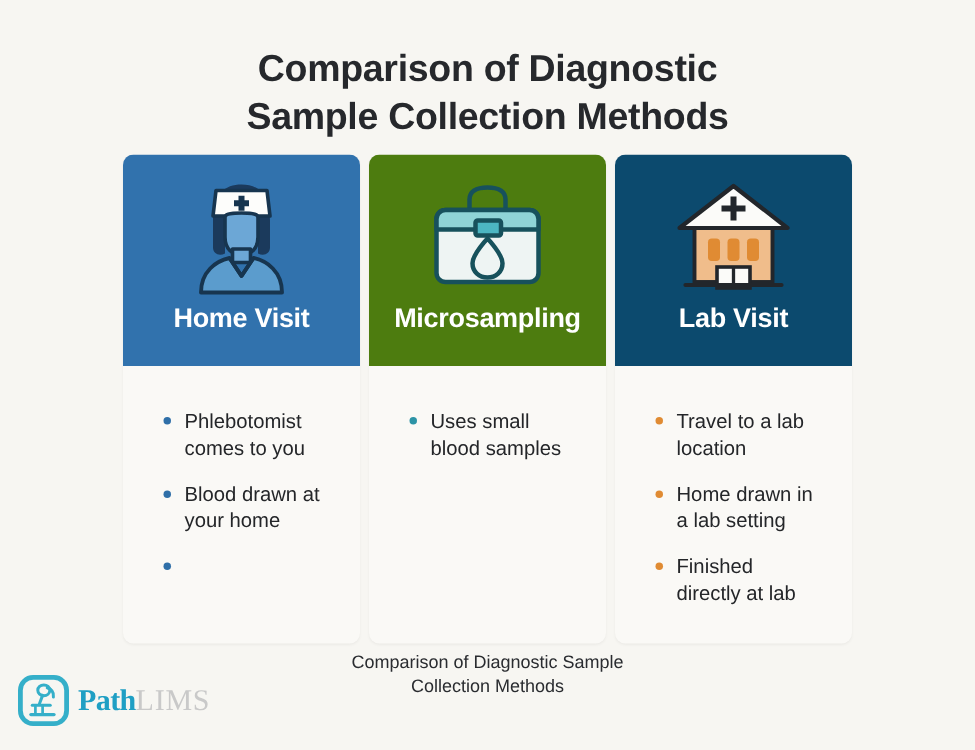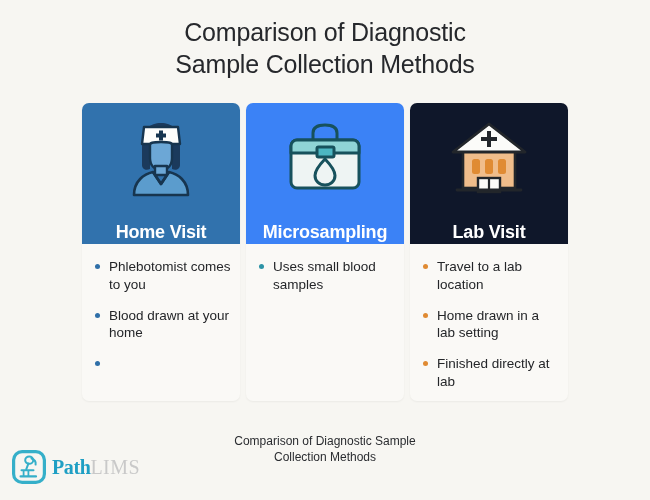--- a/index.html
+++ b/index.html
@@ -12,23 +12,23 @@
     background: #f7f6f2;
     font-family: "Liberation Sans", sans-serif;
     overflow: hidden;
     position: relative;
   }
 
   
   .title {
     width: 100%;
     text-align: center;
-    padding-top: 16px;
+    padding-top: 30px;
     font-size: 25px;
-    font-weight: normal;
+    font-weight: bold;
     color: #26282c;
     line-height: 1.28;
     letter-spacing: -0.2px;
   }
   .title .line { display: block; }
 
   
   .cards {
     position: absolute;
     left: 82px;
@@ -47,21 +47,20 @@
     box-shadow: 0 1px 2px rgba(0,0,0,0.05);
   }
   .card-header {
     height: 141px;
     display: flex;
     flex-direction: column;
     align-items: center;
     justify-content: flex-start;
     padding-top: 10px;
     box-sizing: border-box;
-    gap: 20px;
   }
   .card-icon {
     height: 88px;
     display: flex;
     align-items: center;
     justify-content: center;
   }
   .card-label {
     color: #ffffff;
     font-size: 18px;
@@ -70,21 +69,21 @@
     margin-top: 2px;
     letter-spacing: -0.2px;
   }
   .card-body {
     flex: 1;
     padding: 14px 8px 10px 12px;
     box-sizing: border-box;
   }
   .bullets {
     list-style: none;
-    margin: 0;
+    margin: 14px;
     padding: 0;
   }
   .bullets li {
     position: relative;
     padding-left: 15px;
     margin-bottom: 13px;
     font-size: 13.5px;
     line-height: 1.32;
     color: #242629;
   }
@@ -186,21 +185,21 @@
           <span>Blood drawn at your home</span>
         </li>
         <li>
           <span class="dot" style="background:#2f6fa8"></span>
         </li>
       </ul>
     </div>
   </div>
 
   <div class="card">
-    <div class="card-header" style="background:#3b82f6">
+    <div class="card-header" style="background:#4d7c0f">
       <div class="card-icon">
         <svg width="82" height="76" viewBox="0 0 82 76" aria-hidden="true">
 
           <path d="M29 22 L29 14 C29 9 33 6 41 6 C49 6 53 9 53 14 L53 22" fill="none" stroke="#17515c" stroke-width="3" stroke-linecap="round" stroke-linejoin="round"></path>
 
           <rect x="7" y="21" width="68" height="48" rx="6" fill="#eef4f3" stroke="#17515c" stroke-width="3"></rect>
 
           <path d="M7 27 C7 23.7 9.7 21 13 21 L69 21 C72.3 21 75 23.7 75 27 L75 34 L7 34 Z" fill="#8fd4d6" stroke="#17515c" stroke-width="3" stroke-linejoin="round"></path>
 
           <rect x="33" y="28" width="17" height="10" rx="1.5" fill="#4cb6c2" stroke="#17515c" stroke-width="3"></rect>
@@ -214,21 +213,21 @@
       <ul class="bullets">
         <li>
           <span class="dot" style="background:#2c93a6"></span>
           <span>Uses small blood samples</span>
         </li>
       </ul>
     </div>
   </div>
 
   <div class="card">
-    <div class="card-header" style="background:#0f172a">
+    <div class="card-header" style="background:#0c4a6e">
       <div class="card-icon">
         <svg width="84" height="78" viewBox="0 0 84 78" aria-hidden="true">
 
           <rect x="16" y="33" width="52" height="37" fill="#f0bd8b" stroke="#22262b" stroke-width="2.6"></rect>
 
           <path d="M6 34 L42 6 L78 34 Z" fill="#fbfbf9" stroke="#22262b" stroke-width="2.8" stroke-linejoin="round"></path>
 
           <rect x="40" y="13" width="4" height="16" fill="#22262b"></rect>
           <rect x="34" y="19" width="16" height="4" fill="#22262b"></rect>
 

